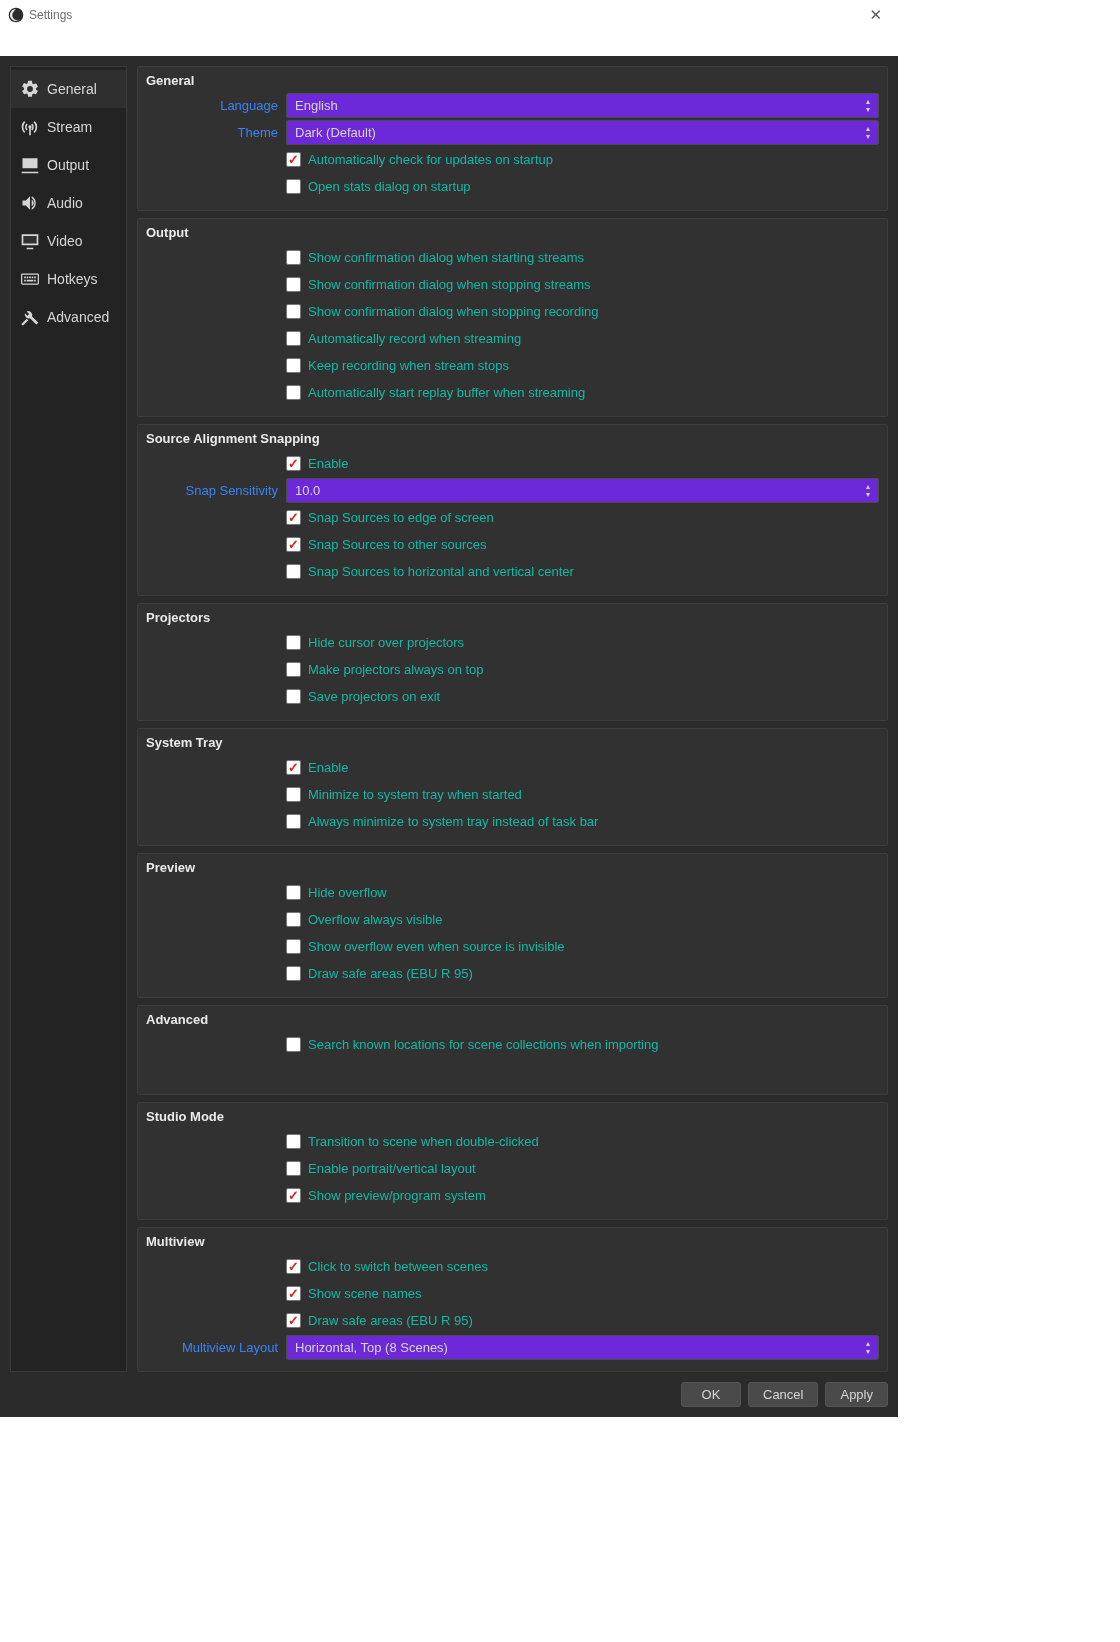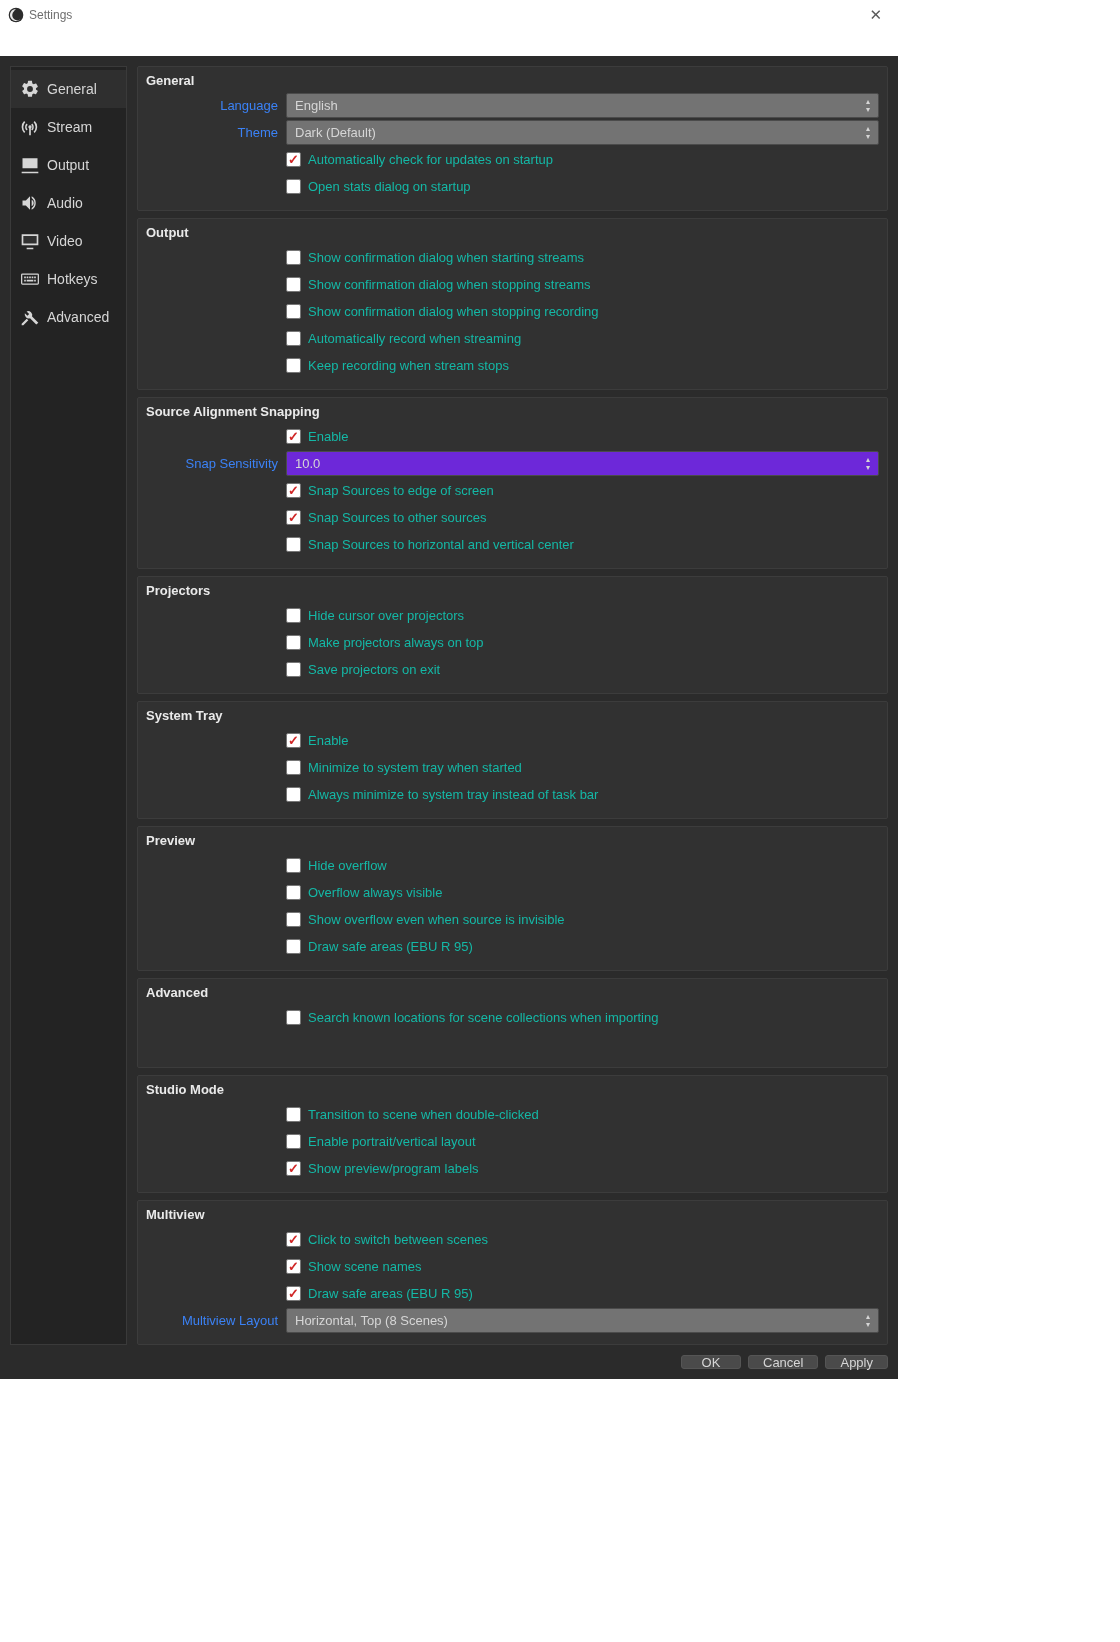--- a/index.html
+++ b/index.html
@@ -79,21 +79,21 @@
   }
   .row .label {
     width: 140px;
     text-align: right;
     padding-right: 8px;
     color: #3b82f6;
   }
   .row .control { flex: 1; display: flex; align-items: center; gap: 7px; }
   .select, .spinbox {
     flex: 1;
-    background: #737373;
+    background: #6d28d9;
     border: 1px solid #4b4b4b;
     border-radius: 2px;
     height: 25px;
     display: flex;
     align-items: center;
     padding: 0 8px;
     color: #d6d6d6;
     position: relative;
   }
   .spinbox { background: #6d28d9; }
@@ -130,21 +130,21 @@
   .check-row .control { padding-left: 0; }
   .chk-label { color: #14b8a6; }
   .footer {
     display: flex;
     justify-content: flex-end;
     gap: 7px;
     padding-top: 10px;
   }
   .btn {
     min-width: 60px;
-    height: 14px;
+    height: 25px;
     background: #4a4a4a;
     border: 1px solid #555;
     border-radius: 3px;
     color: #d6d6d6;
     display: inline-flex;
     align-items: center;
     justify-content: center;
     padding: 0 14px;
     font-size: 13px;
     cursor: pointer;
@@ -304,20 +304,27 @@
                 <span class="chk-label">Automatically record when streaming</span>
               </div>
             </div>
           <div class="row check-row">
               <div class="label"></div>
               <div class="control">
                 <span class="checkbox"></span>
                 <span class="chk-label">Keep recording when stream stops</span>
               </div>
             </div>
+          <div class="row check-row">
+              <div class="label"></div>
+              <div class="control">
+                <span class="checkbox"></span>
+                <span class="chk-label">Automatically start replay buffer when streaming</span>
+              </div>
+            </div>
         </div>
 
         <div class="group">
           <div class="group-title">Source Alignment Snapping</div>
           <div class="row check-row">
               <div class="label"></div>
               <div class="control">
                 <span class="checkbox checked"></span>
                 <span class="chk-label">Enable</span>
               </div>
@@ -460,21 +467,21 @@
               <div class="label"></div>
               <div class="control">
                 <span class="checkbox"></span>
                 <span class="chk-label">Enable portrait/vertical layout</span>
               </div>
             </div>
           <div class="row check-row">
               <div class="label"></div>
               <div class="control">
                 <span class="checkbox checked"></span>
-                <span class="chk-label">Show preview/program labels</span>
+                <span class="chk-label">Show preview/program system</span>
               </div>
             </div>
         </div>
 
         <div class="group">
           <div class="group-title">Multiview</div>
           <div class="row check-row">
               <div class="label"></div>
               <div class="control">
                 <span class="checkbox checked"></span>

